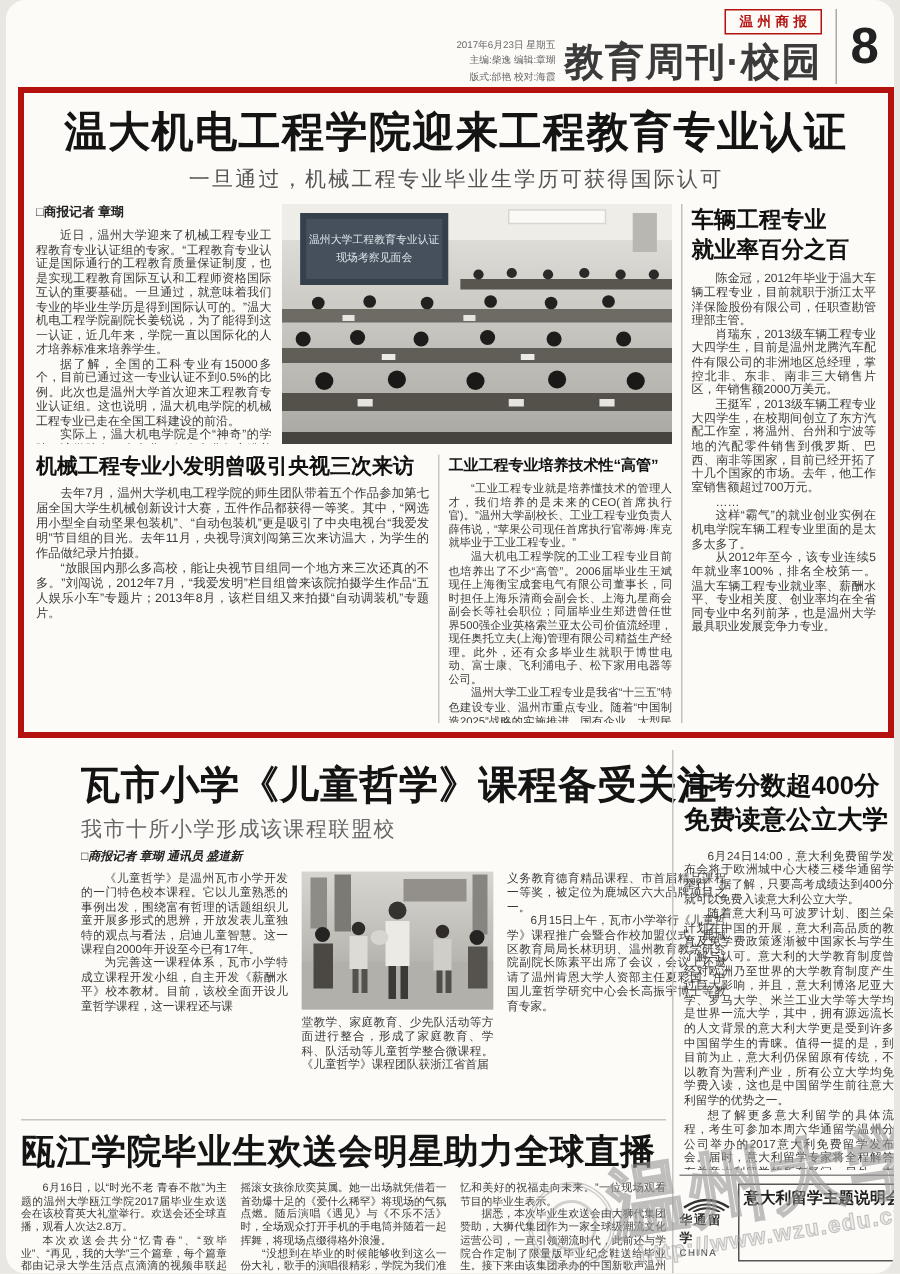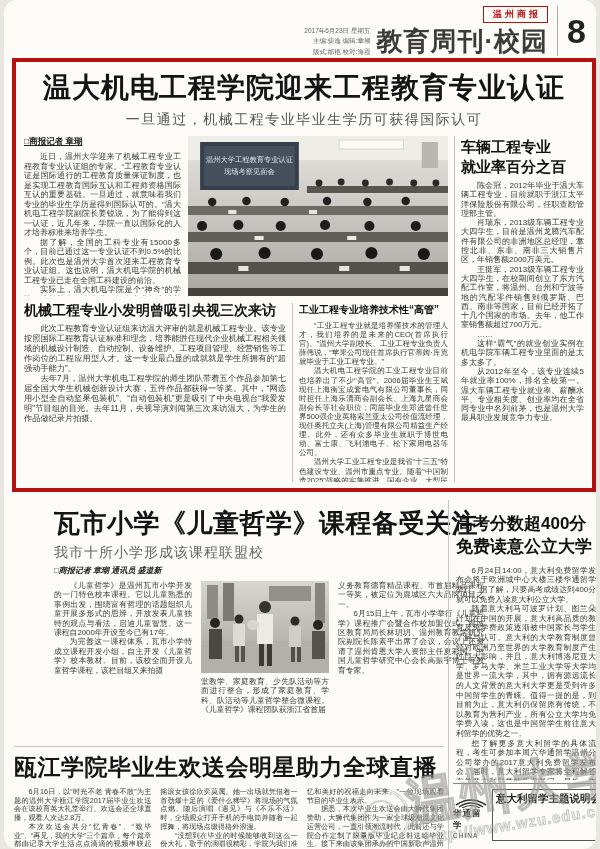--- a/index.html
+++ b/index.html
@@ -26,21 +26,21 @@
   .mainbox { position:absolute; top:58px; left:8px; width:584px; height:434px;
     border:4px solid #b5120f; background:#fcfbf7; padding:5px 8px 4px; overflow:hidden; }
   .headline { text-align:center; font-size:28px; font-weight:900; color:#141414;
     letter-spacing:1px; white-space:nowrap; margin-top:2px; }
   .subhead { text-align:center; font-size:14px; font-weight:400; color:#555;
     letter-spacing:1.5px; margin:4px 0 7px; }
   .main-content { display:flex; gap:6px; height:346px; }
   .left-zone { width:424px; display:flex; flex-direction:column; }
   .zone-row1 { display:flex; gap:7px; height:160px; }
   .intro-col { width:157px; overflow:hidden; }
-  .byline { font-size:8.5px; font-weight:bold; color:#222; margin-bottom:4px;text-decoration:underline; }
+  .byline { font-size:8.5px; font-weight:bold; color:#222; margin-bottom:4px; }
   p.body { font-size:8px; line-height:9.5px; text-align:justify; text-indent:2em; color:#3a3a3a; }
   .photo1 { flex:1; overflow:hidden; background:#c9c7c3; }
   .photo1 svg { display:block; width:100%; height:100%; }
   .zone-row2 { display:flex; flex:1; margin-top:5px; overflow:hidden; }
   .sub1 { width:262px; overflow:hidden; }
   .sub1 h3 { font-size:14px; color:#111; margin:1px 0 4px; white-space:nowrap; }
   .sub1 p.body { font-size:8.2px; line-height:10px; }
   .subdiv { width:1px; background:#c8c8c8; margin:2px 6px 0; }
   .sub2 { flex:1; overflow:hidden; }
   .sub2 h3 { font-size:10px; color:#111; margin:2px 0 4px; white-space:nowrap; }
@@ -186,22 +186,22 @@
                 <rect x="150" y="130" width="10" height="5" fill="#e6e4df"></rect>
               <rect x="210" y="130" width="10" height="5" fill="#e6e4df"></rect>
               <rect x="0" y="152" width="258" height="8" fill="#46423e"></rect>
             </svg>
           </div>
         </div>
 
         <div class="zone-row2">
           <div class="sub1">
             <h3>机械工程专业小发明曾吸引央视三次来访</h3>
-            <p class="body">此次工程教育专业认证组来访温大评审的就是机械工程专业。该专业按照国际工程教育认证标准和理念，培养能胜任现代企业机械工程相关领域的机械设计制造、自动控制、设备维护、工程项目管理、经营销售等工作岗位的工程应用型人才。这一专业最凸显的成就就是学生所拥有的“超强动手能力”。</p>
             <p class="body">去年7月，温州大学机电工程学院的师生团队带着五个作品参加第七届全国大学生机械创新设计大赛，五件作品都获得一等奖。其中，“网选用小型全自动坚果包装机”、“自动包装机”更是吸引了中央电视台“我爱发明”节目组的目光。去年11月，央视导演刘闯第三次来访温大，为学生的作品做纪录片拍摄。</p>
+            <p class="body">“放眼国内那么多高校，能让央视节目组同一个地方来三次还真的不多。”刘闯说，2012年7月，“我爱发明”栏目组曾来该院拍摄学生作品“五人娱乐小车”专题片；2013年8月，该栏目组又来拍摄“自动调装机”专题片。</p>
           </div>
           <div class="subdiv"></div>
           <div class="sub2">
             <h3>工业工程专业培养技术性“高管”</h3>
             <p class="body">“工业工程专业就是培养懂技术的管理人才，我们培养的是未来的CEO(首席执行官)。”温州大学副校长、工业工程专业负责人薛伟说，“苹果公司现任首席执行官蒂姆·库克就毕业于工业工程专业。”</p>
             <p class="body">温大机电工程学院的工业工程专业目前也培养出了不少“高管”。2006届毕业生王斌现任上海衡宝成套电气有限公司董事长，同时担任上海乐清商会副会长、上海九星商会副会长等社会职位；同届毕业生郑进曾任世界500强企业英格索兰亚太公司价值流经理，现任奥托立夫(上海)管理有限公司精益生产经理。此外，还有众多毕业生就职于博世电动、富士康、飞利浦电子、松下家用电器等公司。</p>
             <p class="body">温州大学工业工程专业是我省“十三五”特色建设专业、温州市重点专业。随着“中国制造2025”战略的实施推进，国有企业、大型民营企业等人才需求旺盛，这一专业将具有良好的就业形势和质量。</p>
           </div>
         </div>
       </div>
@@ -223,21 +223,21 @@
     </div>
   </div>
 
   <div class="second">
     <h2>瓦市小学《儿童哲学》课程备受关注</h2>
     <div class="ssub">我市十所小学形成该课程联盟校</div>
     <div class="sby">□商报记者 章瑚 通讯员 盛道新</div>
     <div class="second-cols">
       <div class="scol1">
         <p class="body">《儿童哲学》是温州瓦市小学开发的一门特色校本课程。它以儿童熟悉的事例出发，围绕富有哲理的话题组织儿童开展多形式的思辨，开放发表儿童独特的观点与看法，启迪儿童智慧。这一课程自2000年开设至今已有17年。</p>
-        <p class="body">为完善这一课程体系，瓦市小学特成立课程开发小组，自主开发《儿童哲学》校本教材。目前，该校全面开设儿童哲学课程，该栏目组又来拍摄</p>
+        <p class="body">为完善这一课程体系，瓦市小学特成立课程开发小组，自主开发《薪酬水平》校本教材。目前，该校全面开设儿童哲学课程，这一课程还与课</p>
       </div>
       <div class="scol2">
 
         <div class="photo2">
           <svg viewBox="0 0 128 92" preserveAspectRatio="none">
             <defs>
               <linearGradient id="yard" x1="0" y1="0" x2="0" y2="1">
                 <stop offset="0" stop-color="#d8d6d1"></stop>
                   <stop offset="1" stop-color="#a5a39e"></stop>
               </linearGradient>

